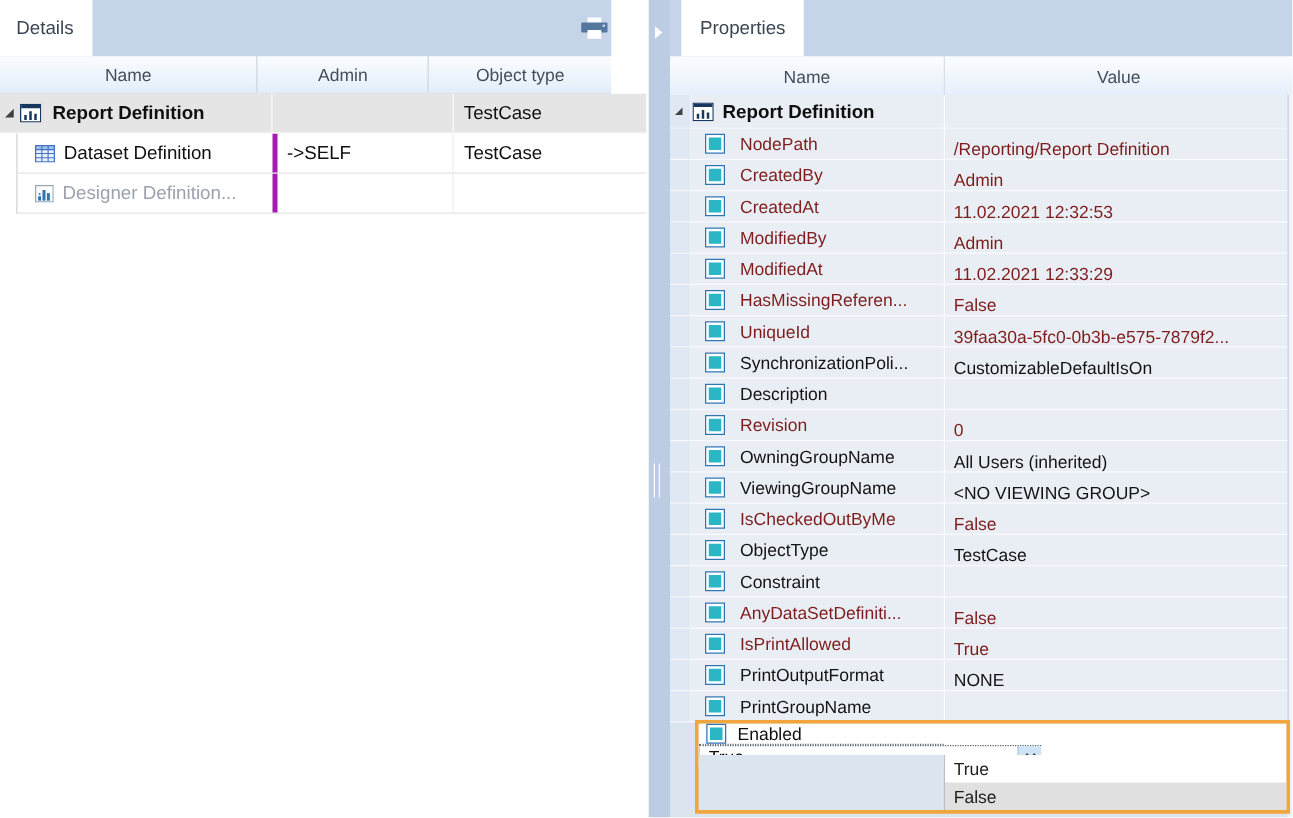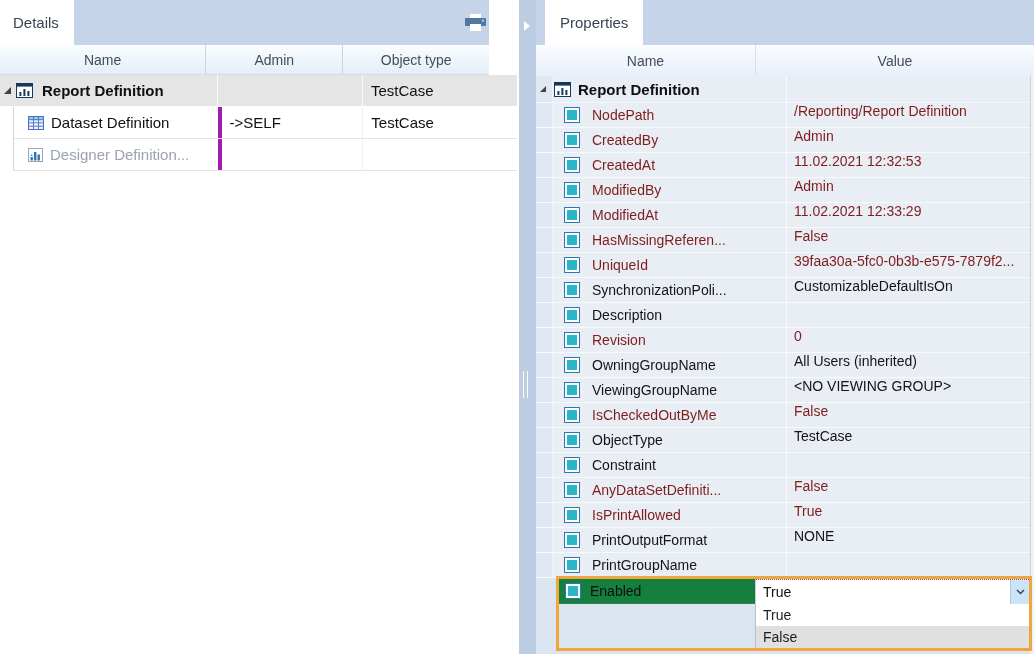--- a/index.html
+++ b/index.html
@@ -50,29 +50,29 @@
   .gut .exp { border-bottom:6px solid #444; border-left:6px solid transparent; margin-left:4px; }
   .proot { display:flex; align-items:center; height:27px; border-bottom:1px solid #f4f7fb; }
   .proot .ic { margin-left:1px; }
   .proot .root-label { font-weight:bold; font-size:15px; color:#0e0e0e; margin-left:7px; width:177px; }
   .proot .pval { flex:1; height:100%; border-left:1px solid #fbfcfe; }
 
   .prow { display:flex; align-items:center; height:25px; border-bottom:1px solid rgba(250,252,255,.9); font-size:14px; }
   .ticon { margin-left:11px; width:16px; height:16px; border:1px solid #2e75b6; background:#fff; flex:none; }
   .ticon .tin { display:block; width:10px; height:10px; margin:2px; background:var(--teal-icon,#2ab6c5); }
   .pname { margin-left:12px; width:163px; overflow:hidden; white-space:nowrap; }
-  .pval { flex:1; align-self:stretch; display:flex; align-items:flex-start; border-left:1px solid #fbfcfe; padding-left:7px; overflow:hidden; white-space:nowrap;margin-left:31px; }
+  .pval { flex:1; align-self:stretch; display:flex; align-items:flex-end; border-left:1px solid #fbfcfe; padding-left:7px; overflow:hidden; white-space:nowrap; }
   .prow .ptext { color:#141414; }
   .prow.ro .ptext { color:#7f1d1d; }
 
   .below-area { width:494px; height:76px; background:#dbe5f0; }
 
   
   .edit-box { position:absolute; left:20px; top:576px; width:476px; height:75px; border:3px solid var(--accent-orange,#f0a63d); background:#dbe5f0; z-index:5; }
-  .enabled-row { display:flex; height:25px; background:#15803d; font-size:14px; }
+  .enabled-row { display:flex; height:25px; background:#ffffff; font-size:14px;flex-direction:column; }
   .en-name { width:196px; display:flex; align-items:center; border-bottom:1px dotted #6a7380; }
   .en-name .ticon { margin-left:6px; }
   .en-label { margin-left:9px; color:#0e0e0e; }
   .combo { width:274px; display:flex; align-items:stretch; background:#fff; border-left:1px solid #c6cdd6; border-top:1px dotted #5a6472; }
   .combo-val { flex:1; display:flex; align-items:center; padding-left:7px; color:#0e0e0e; }
   .combo-btn { width:19px; display:flex; align-items:center; justify-content:center; background:#cde3f8; border-left:1px solid #a5c7ea; cursor:pointer; }
   .popup-area { display:flex; height:44px; }
   .popup-left { width:196px; background:#dbe5f0; }
   .popup { flex:1; background:#fff; border-left:1px solid #b6bfca; display:flex; flex-direction:column; }
   .opt { height:22px; display:flex; align-items:center; padding-left:7px; font-size:14px; color:#1d1d1d; cursor:pointer; }

